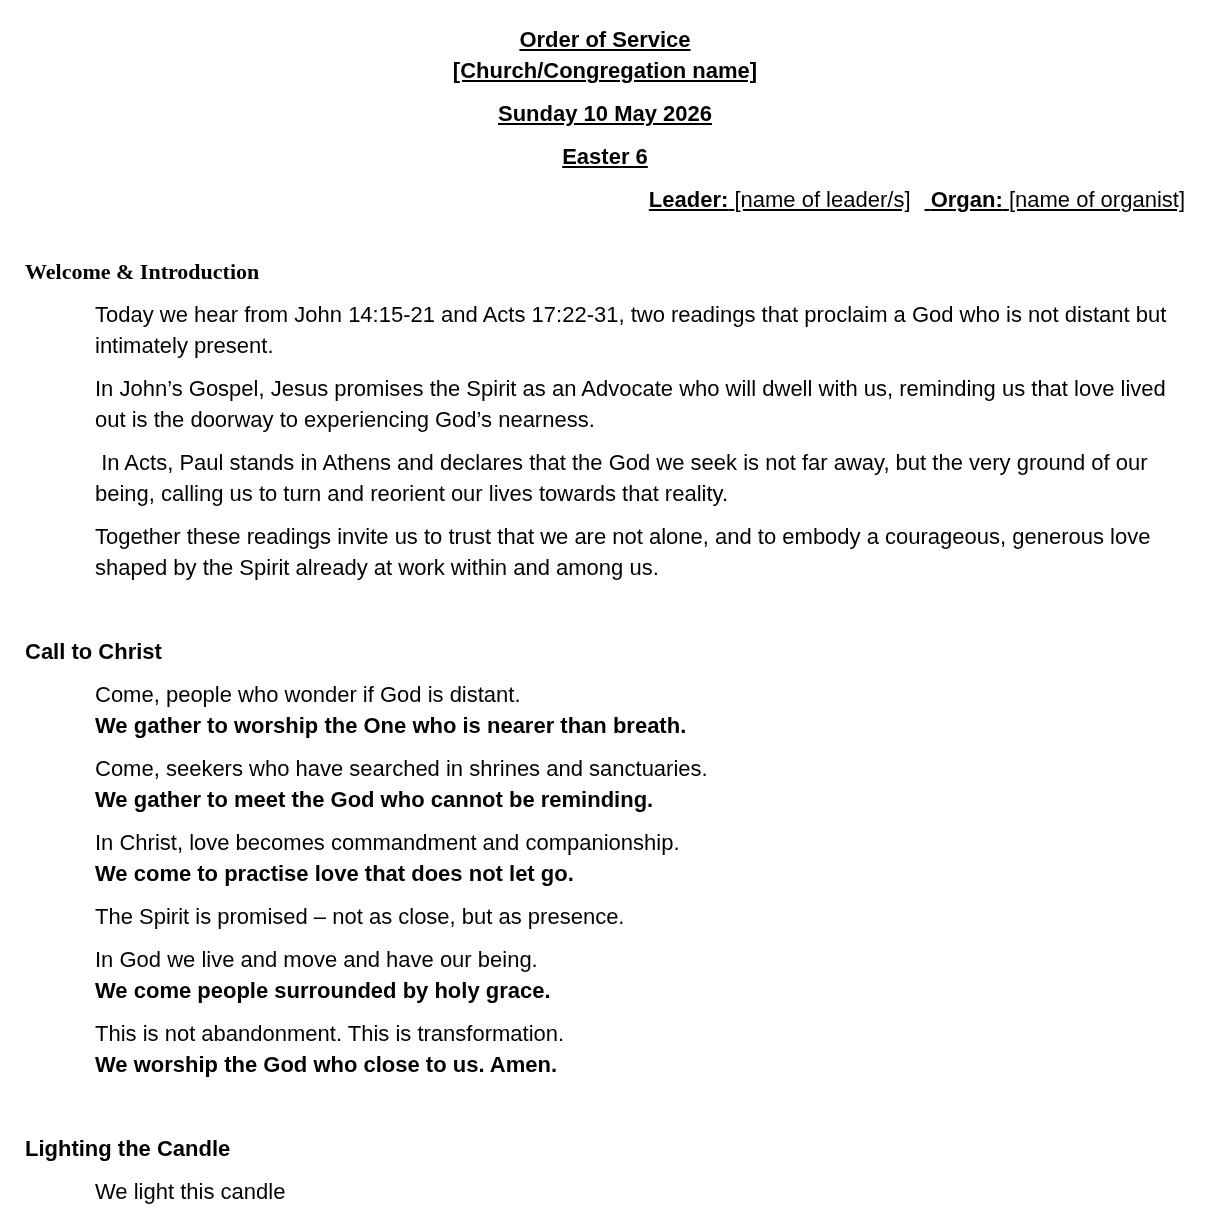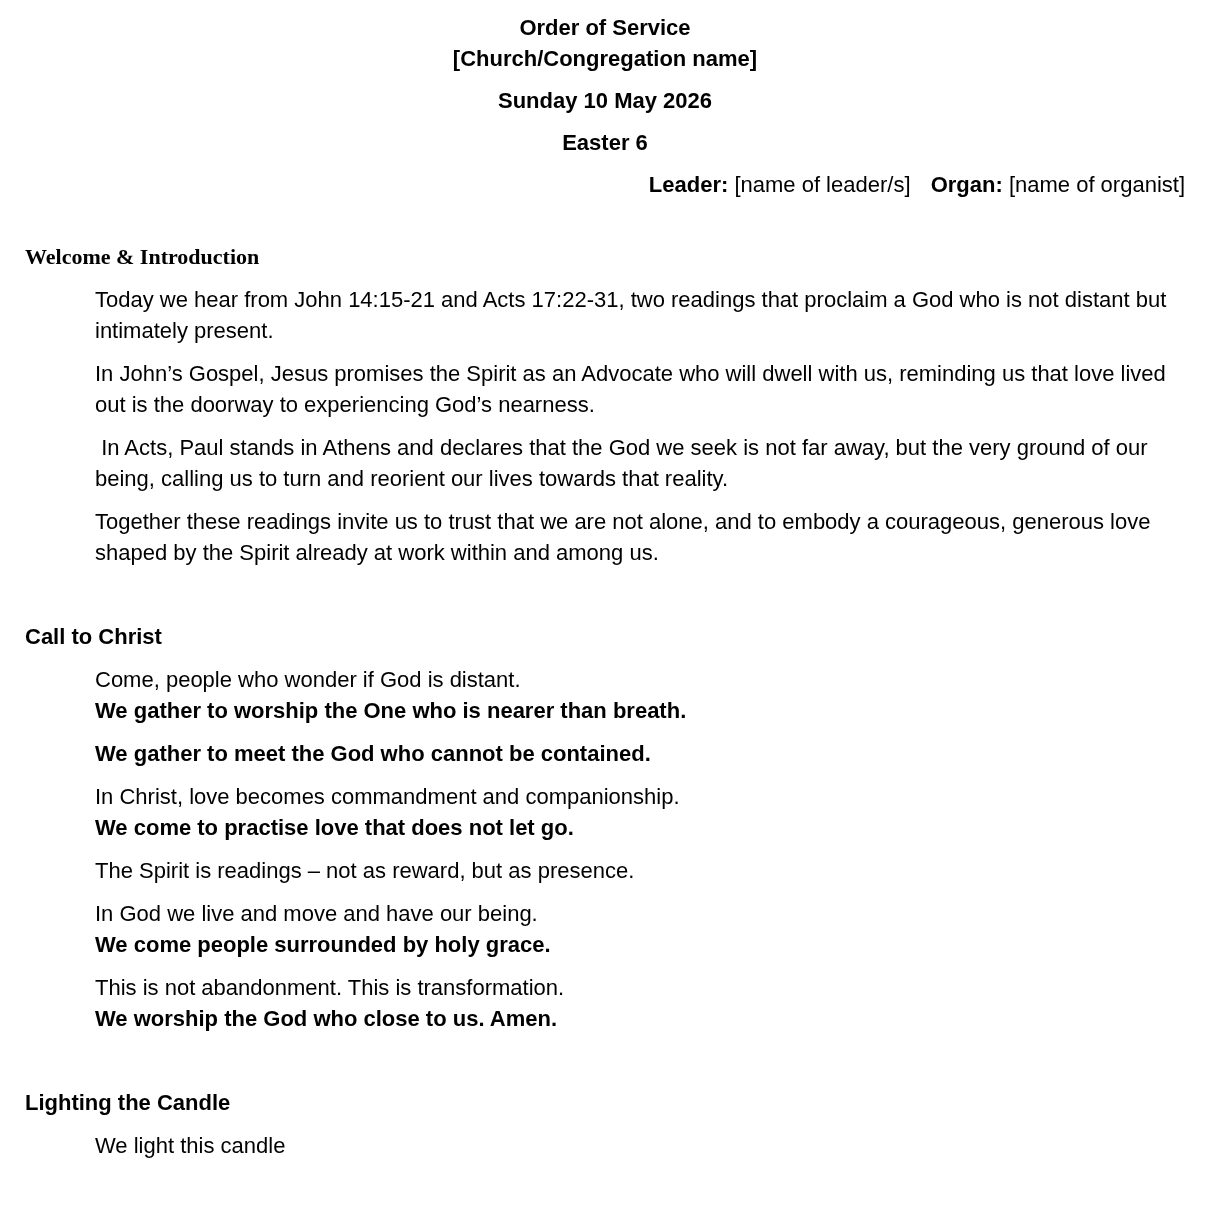--- a/index.html
+++ b/index.html
@@ -17,21 +17,22 @@
     line-height: 31px;
   }
   .doc {
     padding: 12px 33px 0 25px;
   }
   .center { text-align: center; }
   .bold   { font-weight: bold; }
 
   
   .doc-header p {
-    margin: 0 0 11px 0;
+    margin: 12px 0 11px 0;
+    text-decoration: underline;
   }
   .doc-header .title-block .line { display: block; }
   .doc-header .leader-line { margin-bottom: 0; text-align: right; }
   .leader-line .label { font-weight: bold; }
   .leader-line .gap-after { margin-right: 14px; }
 
   
   .section-heading {
     font-size: 22px;
     line-height: 31px;
@@ -86,30 +87,31 @@
   <section>
     <h2 class="section-heading">Call to Christ</h2>
     <div class="indent">
 
       <div class="pair">
         <div class="call">Come, people who wonder if God is distant.</div>
         <div class="response">We gather to worship the One who is nearer than breath.</div>
       </div>
 
       <div class="pair">
-        <div class="response">We gather to meet the God who cannot be contained.</div>
+        <div class="call">Come, seekers who have searched in shrines and sanctuaries.</div>
+        <div class="response">We gather to meet the God who cannot be reminding.</div>
       </div>
 
       <div class="pair">
         <div class="call">In Christ, love becomes commandment and companionship.</div>
         <div class="response">We come to practise love that does not let go.</div>
       </div>
 
       <div class="pair">
-        <div class="call">The Spirit is readings – not as reward, but as presence.</div>
+        <div class="call">The Spirit is promised – not as close, but as presence.</div>
       </div>
 
       <div class="pair">
         <div class="call">In God we live and move and have our being.</div>
         <div class="response">We come people surrounded by holy grace.</div>
       </div>
 
       <div class="pair">
         <div class="call">This is not abandonment. This is transformation.</div>
         <div class="response">We worship the God who close to us. Amen.</div>

